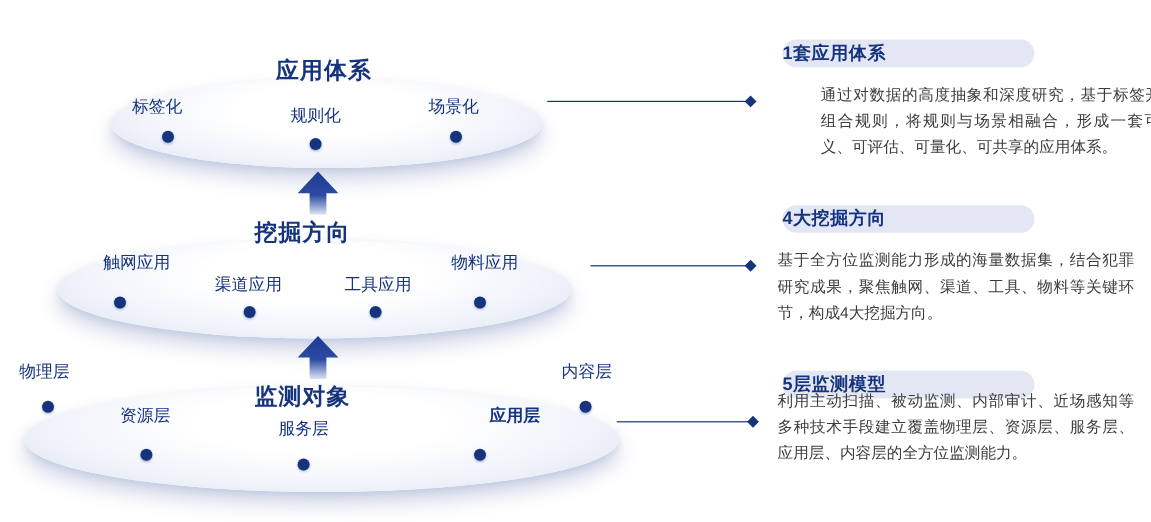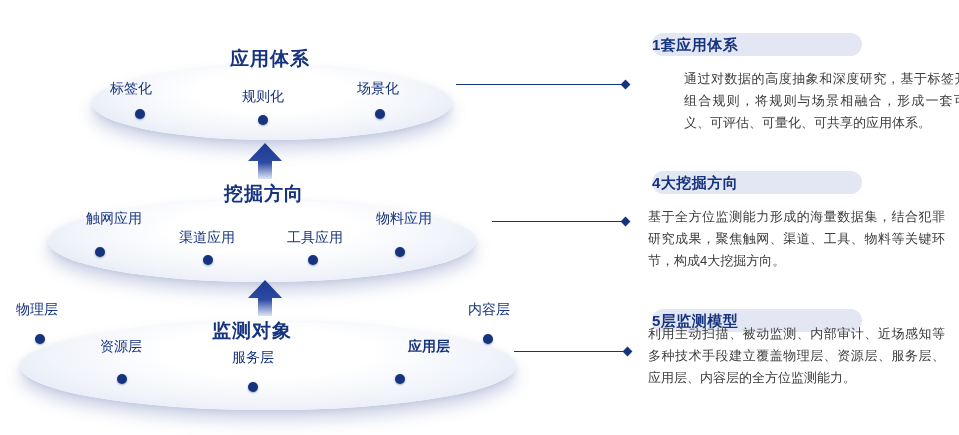--- a/index.html
+++ b/index.html
@@ -108,21 +108,21 @@
 
   <div class="node-dot" style="left:135px; top:109px;"></div>
   <div class="node-dot" style="left:258px; top:115px;"></div>
   <div class="node-dot" style="left:375px; top:109px;"></div>
 
   <svg class="up-arrow" style="left:248px; top:143px;" viewBox="0 0 34 36">
     <polygon points="17,0 34,18 24,18 24,36 10,36 10,18 0,18" fill="url(#arrowGrad)"></polygon>
   </svg>
 
   <div class="ellipse" style="left:48px; top:200px; width:428px; height:82px;"></div>
-  <div class="layer-title" style="left:194px; top:181px; width:140px;">挖掘方向</div>
+  <div class="layer-title" style="left:182px; top:181px; width:140px;">挖掘方向</div>
 
   <div class="node-label" style="left:69px; top:210px; width:90px;">触网应用</div>
   <div class="node-label" style="left:162px; top:229px; width:90px;">渠道应用</div>
   <div class="node-label" style="left:270px; top:229px; width:90px;">工具应用</div>
   <div class="node-label" style="left:359px; top:210px; width:90px;">物料应用</div>
 
   <div class="node-dot" style="left:95px; top:247px;"></div>
   <div class="node-dot" style="left:203px; top:255px;"></div>
   <div class="node-dot" style="left:308px; top:255px;"></div>
   <div class="node-dot" style="left:395px; top:247px;"></div>

